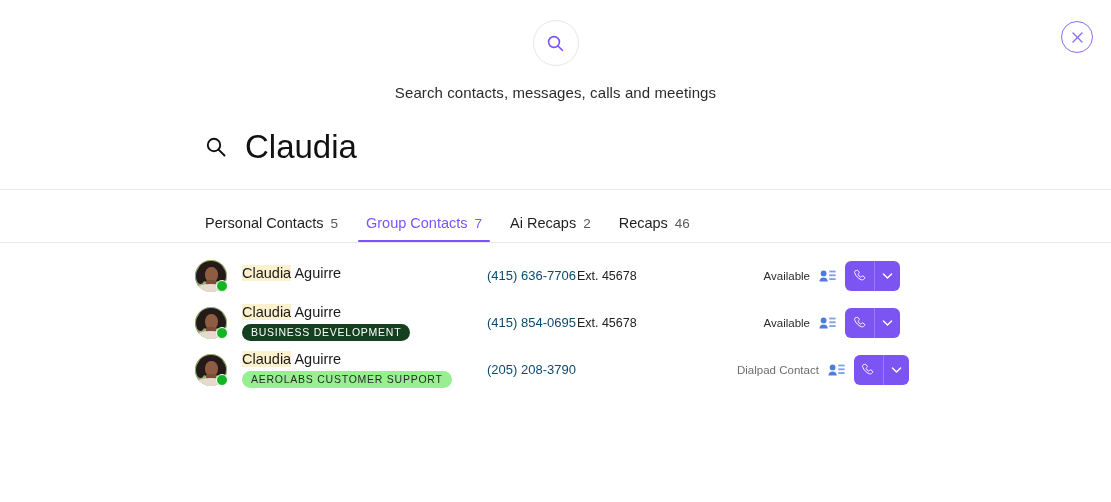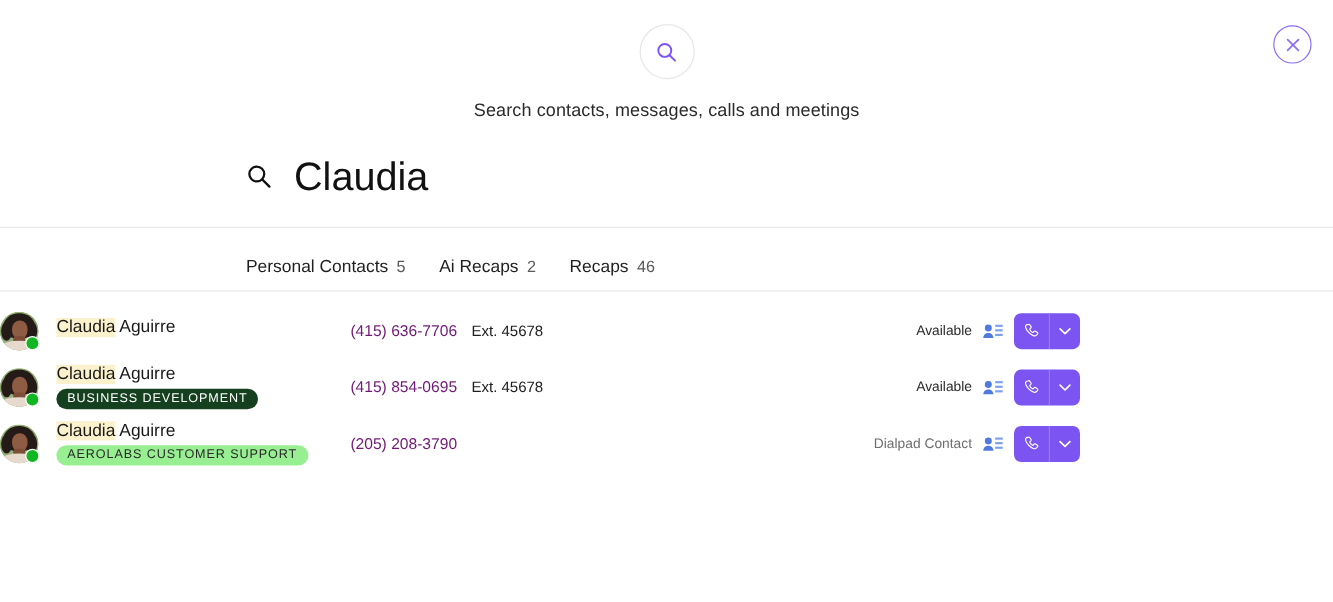--- a/index.html
+++ b/index.html
@@ -114,20 +114,21 @@
     background: #7c52ff;
     border-radius: 2px;
   }
 
   
   .results { padding-top: 9px; }
   .row {
     display: flex;
     align-items: center;
     height: 47px;
+    padding-left: 195px;
     padding-right: 211px;
     position: relative;
   }
 
   .avatar-wrap {
     position: relative;
     width: 32px;
     height: 32px;
     flex: 0 0 32px;
   }
@@ -192,27 +193,27 @@
     white-space: nowrap;
     font-weight: 400;
   }
 
   .phone-col {
     flex: 0 0 250px;
     font-size: 13px;
     white-space: nowrap;
   }
   .phone-link {
-    color: #701a75;
+    color: #0c4a6e;
     cursor: pointer;
   }
   .phone-ext {
     color: #202020;
     font-size: 12.5px;
-    margin-left: 12px;
+    margin-left: 1px;
   }
 
   .right-col {
     margin-left: auto;
     display: flex;
     align-items: center;
     gap: 9px;
   }
   .presence {
     font-size: 11.5px;
@@ -272,20 +273,24 @@
   </svg>
   <div class="query-text">Claudia</div>
 </div>
 
 <div class="rule rule-top"></div>
 
 <div class="tabbar" id="tabbar">
     <div class="tab">
       <span>Personal Contacts</span>
       <span class="count">5</span>
+    </div>
+    <div class="tab active">
+      <span>Group Contacts</span>
+      <span class="count">7</span>
     </div>
     <div class="tab">
       <span>Ai Recaps</span>
       <span class="count">2</span>
     </div>
     <div class="tab">
       <span>Recaps</span>
       <span class="count">46</span>
     </div>
   </div>

